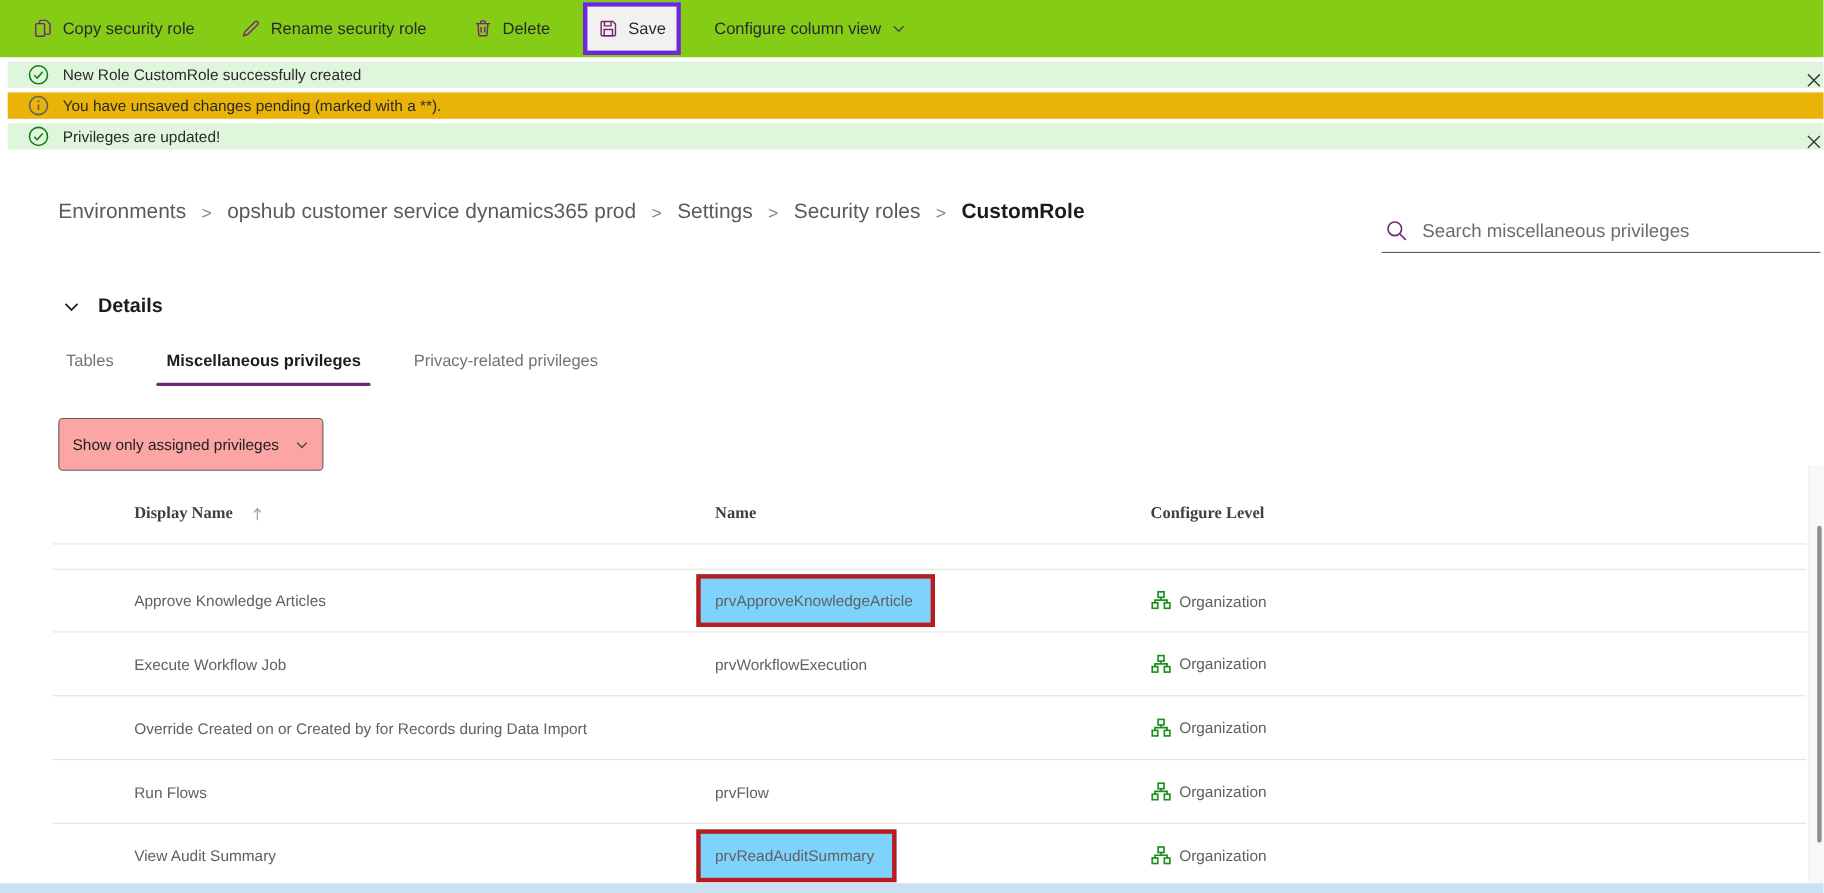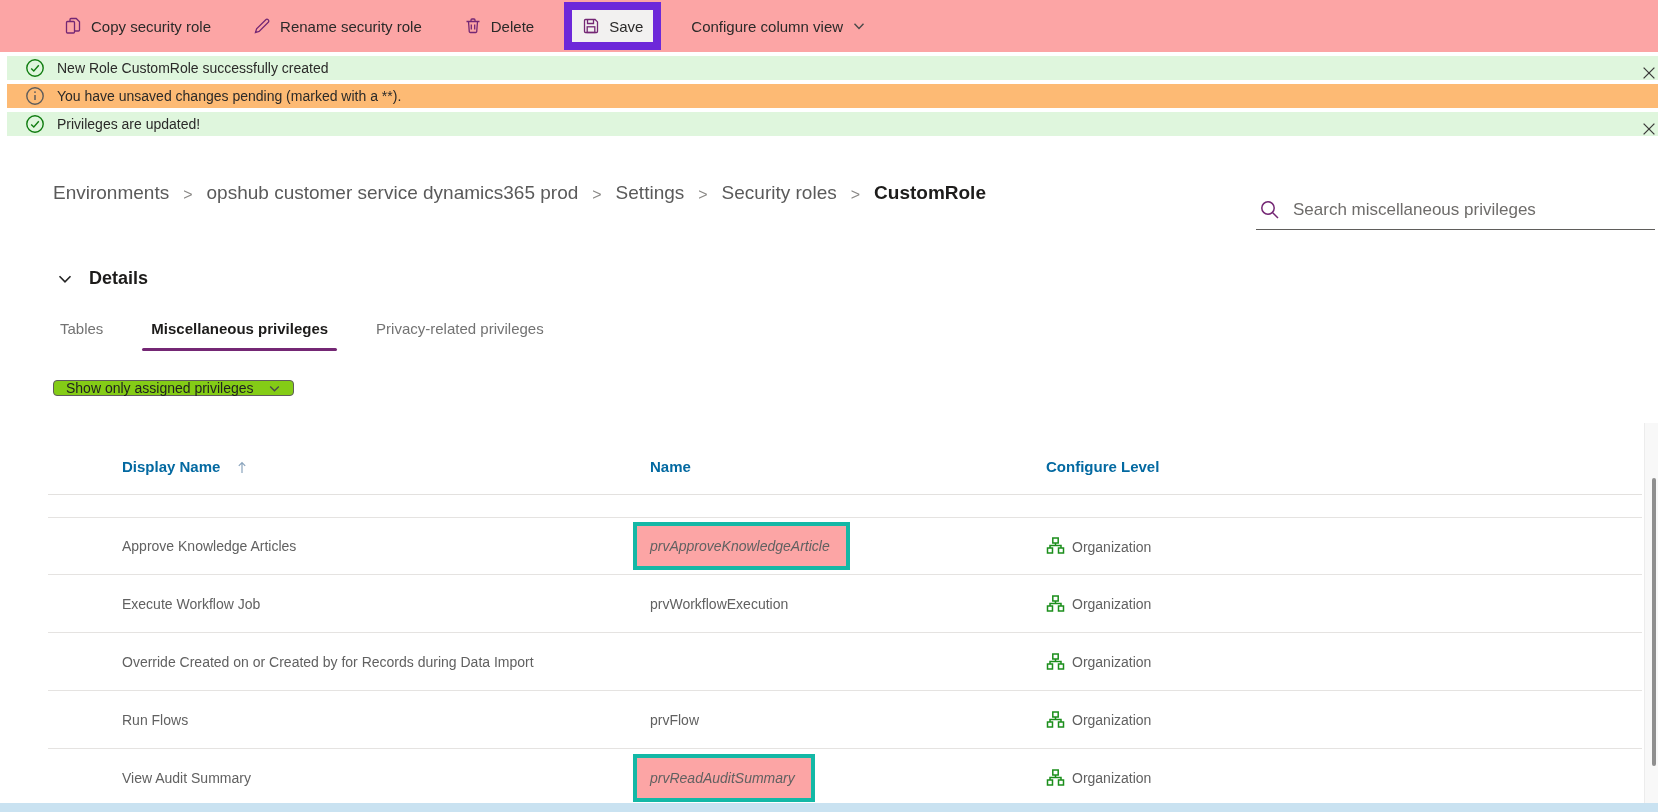--- a/index.html
+++ b/index.html
@@ -2,33 +2,33 @@
 <html><head>
 <meta charset="utf-8">
 <style>
   * { margin:0; padding:0; box-sizing:border-box; }
   html,body { width:1658px; height:812px; background:#fff; overflow:hidden;
               font-family:"Liberation Sans","DejaVu Sans",sans-serif; }
   .app { position:relative; width:1658px; height:812px; background:#fff; overflow:hidden; }
 
   
   .toolbar { position:absolute; left:0; top:0; width:1658px; height:52px;
-             background:#fca5a5; display:flex; align-items:center; padding-left:52px; gap:18px; }
+             background:#84cc16; display:flex; align-items:center; padding-left:18px; gap:18px; }
   .tb-item { display:flex; align-items:center; gap:9px; padding:0 12px; height:40px;
              font-size:15px; color:#2b2a29; cursor:pointer; white-space:nowrap; }
-  .save-annotation { border:8px solid #6d28d9; height:48px; display:flex; align-items:center;
+  .save-annotation { border:4px solid #6d28d9; height:48px; display:flex; align-items:center;
                      padding:0 2px; background:#f2f1f0; }
   .save-annotation .tb-item { padding:0 8px; }
 
   
   .notifications { position:absolute; left:7px; right:0; top:56px; }
   .bar { position:relative; height:24px; margin-bottom:4px; display:flex; align-items:center;
          padding-left:17px; gap:11px; font-size:14px; color:#2b2a29; }
   .bar.success { background:#dff6dd; }
-  .bar.warning { background:#fdba74; }
+  .bar.warning { background:#eab308; }
   .bar .close { position:absolute; right:2px; top:10px; width:14px; height:14px; cursor:pointer; }
 
   
   .breadcrumb { position:absolute; left:53px; top:182px; display:flex; align-items:flex-end;
                 gap:14px; font-size:19px; color:#5a5a5a; white-space:nowrap; }
   .breadcrumb .sep { color:#8a8886; font-size:16px; }
   .breadcrumb .crumb { cursor:pointer; }
   .breadcrumb .current { color:#1d1c1b; font-weight:bold; }
 
   
@@ -41,37 +41,37 @@
   
   .details-toggle { position:absolute; left:57px; top:268px; display:flex; align-items:center;
                     gap:16px; font-size:18px; font-weight:bold; color:#1d1c1b; cursor:pointer; }
   .tabs { position:absolute; left:60px; top:320px; display:flex; gap:48px; }
   .tab { position:relative; font-size:15px; color:#737373; cursor:pointer; white-space:nowrap; }
   .tab.selected { font-weight:bold; color:#1d1c1b; }
   .tab.selected::after { content:''; position:absolute; left:-9px; right:-9px; bottom:-14px;
                          height:3px; background:#742774; border-radius:2px; }
 
   
-  .dropdown { position:absolute; left:53px; top:380px; width:241px; height:16px;
+  .dropdown { position:absolute; left:53px; top:380px; width:241px; height:48px;
               border:1px solid #5f5d5b; border-radius:4px; display:flex; align-items:center;
-              padding:0 12px; gap:8px; font-size:14px; color:#1f1f1f; cursor:pointer; background:#84cc16; }
+              padding:0 12px; gap:8px; font-size:14px; color:#1f1f1f; cursor:pointer; background:#fca5a5; }
   .dropdown .dd-label { flex:1; }
 
   
   .thead { position:absolute; left:48px; top:452px; width:1594px; height:30px; }
   .thead .hc { position:absolute; top:0; height:30px; line-height:30px; font-size:15px;
-               font-weight:bold; color:#0369a1; display:flex; align-items:center; gap:16px; }
+               font-weight:bold; color:#404040; display:flex; align-items:center; gap:16px;font-family:Liberation Serif, serif; }
   .hc.h1 { left:74px; } .hc.h2 { left:602px; } .hc.h3 { left:998px; }
   .divider { position:absolute; left:48px; width:1594px; height:1px; background:#e3e1df; }
   .row { position:absolute; left:48px; width:1594px; height:58px; border-bottom:1px solid #e5e3e1; }
   .row.first { border-top:1px solid #e5e3e1; }
   .cell { position:absolute; top:50%; transform:translateY(-50%); font-size:14px; color:#616161; white-space:nowrap; }
   .c1 { left:74px; } .c2 { left:602px; } .c3 { left:998px; display:flex; align-items:center; gap:7px; }
   .nbox { display:inline-block; }
-  .nbox.annotated { border:4px solid #14b8a6; padding:12px 16px 12px 13px; margin-left:-17px; background:#fca5a5;font-style:italic; }
+  .nbox.annotated { border:4px solid #b91c1c; padding:12px 16px 12px 13px; margin-left:-17px; background:#7dd3fc; }
 
   
   .hscroll { position:absolute; left:0; bottom:0; width:1658px; height:9px; background:#c9e2f1; }
   .vscroll { position:absolute; right:0; top:423px; width:14px; height:380px;
              background:#f8f8f8; border-left:1px solid #ececec; }
   .vthumb { position:absolute; right:2px; top:55px; width:4px; height:288px; background:#8f8f8f; border-radius:2px; }
 
   svg { flex:none; display:block; }
 </style>
 </head>

